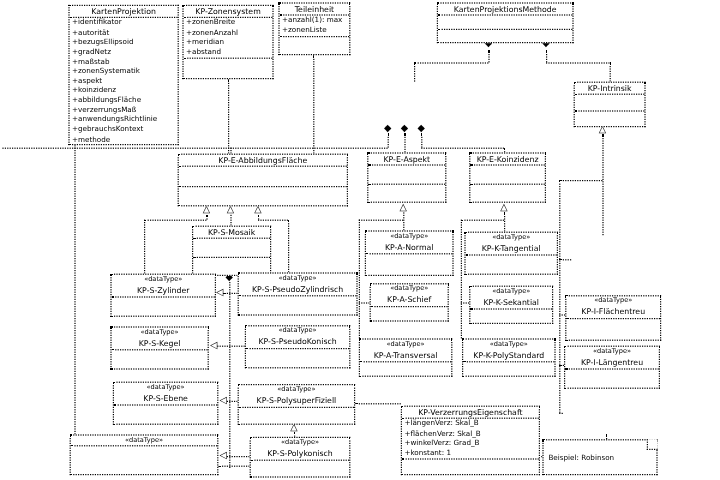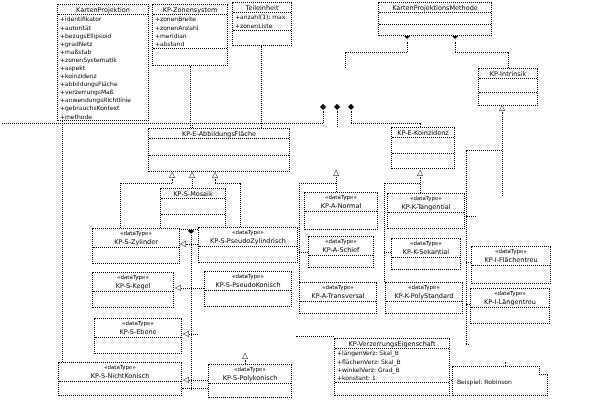--- a/index.html
+++ b/index.html
@@ -135,39 +135,44 @@
 
   <div class="cls" style="left:232px;top:2px;width:60px;height:44px">
     <div class="title">Teileinheit</div>
     <div class="attrs">
       <div>+anzahl(1): max</div>
       <div>+zonenListe</div>
     </div>
     <div class="comp"></div>
   </div>
 
-  <div class="cls" style="left:378px;top:2px;width:114px;height:34px">
+  <div class="cls" style="left:364px;top:2px;width:114px;height:34px">
     <div class="title">KartenProjektionsMethode</div>
     <div class="comp"></div>
     <div class="comp"></div>
   </div>
 
 
   <div class="cls" style="left:478px;top:68px;width:60px;height:38px">
     <div class="title">KP-Intrinsik</div>
     <div class="comp"></div>
     <div class="comp"></div>
   </div>
 
   <div class="cls" style="left:148px;top:128px;width:142px;height:44px">
     <div class="title">KP-E-AbbildungsFläche</div>
     <div class="comp"></div>
     <div class="comp"></div>
   </div>
 
+  <div class="cls" style="left:306px;top:127px;width:66px;height:42px">
+    <div class="title">KP-E-Aspekt</div>
+    <div class="comp"></div>
+    <div class="comp"></div>
+  </div>
 
   <div class="cls" style="left:160px;top:188px;width:66px;height:42px">
     <div class="title">KP-S-Mosaik</div>
     <div class="comp"></div>
     <div class="comp"></div>
   </div>
 
   <div class="cls" style="left:391px;top:127px;width:64px;height:42px">
     <div class="title">KP-E-Koinzidenz</div>
     <div class="comp"></div>
@@ -237,36 +242,40 @@
   </div>
 
   <div class="cls" style="left:94px;top:318px;width:88px;height:36px">
     <div class="stx">«dataType»</div>
     <div class="title">KP-S-Ebene</div>
     <div class="comp"></div>
   </div>
 
   <div class="cls" style="left:58px;top:362px;width:124px;height:34px">
     <div class="stx">«dataType»</div>
-    <div class="title">KP-S-NichtKonisch</div>
     <div class="comp"></div>
   </div>
 
   <div class="cls" style="left:198px;top:227px;width:100px;height:36px">
     <div class="stx">«dataType»</div>
     <div class="title">KP-S-PseudoZylindrisch</div>
     <div class="comp"></div>
   </div>
 
   <div class="cls" style="left:204px;top:271px;width:88px;height:36px">
     <div class="stx">«dataType»</div>
     <div class="title">KP-S-PseudoKonisch</div>
     <div class="comp"></div>
   </div>
 
+  <div class="cls" style="left:198px;top:320px;width:98px;height:34px">
+    <div class="stx">«dataType»</div>
+    <div class="title">KP-S-PolysuperFiziell</div>
+    <div class="comp"></div>
+  </div>
 
   <div class="cls" style="left:208px;top:364px;width:84px;height:34px">
     <div class="stx">«dataType»</div>
     <div class="title">KP-S-Polykonisch</div>
     <div class="comp"></div>
   </div>
 
   <div class="cls" style="left:334px;top:338px;width:116px;height:58px">
     <div class="title">KP-VerzerrungsEigenschaft</div>
     <div class="attrs">

